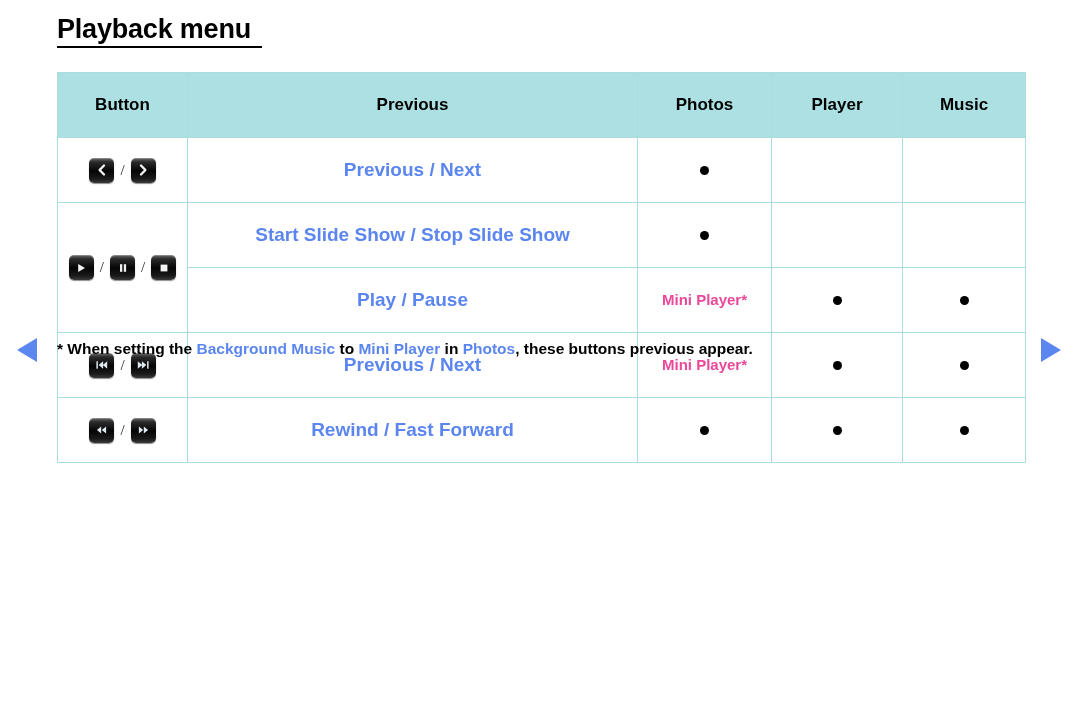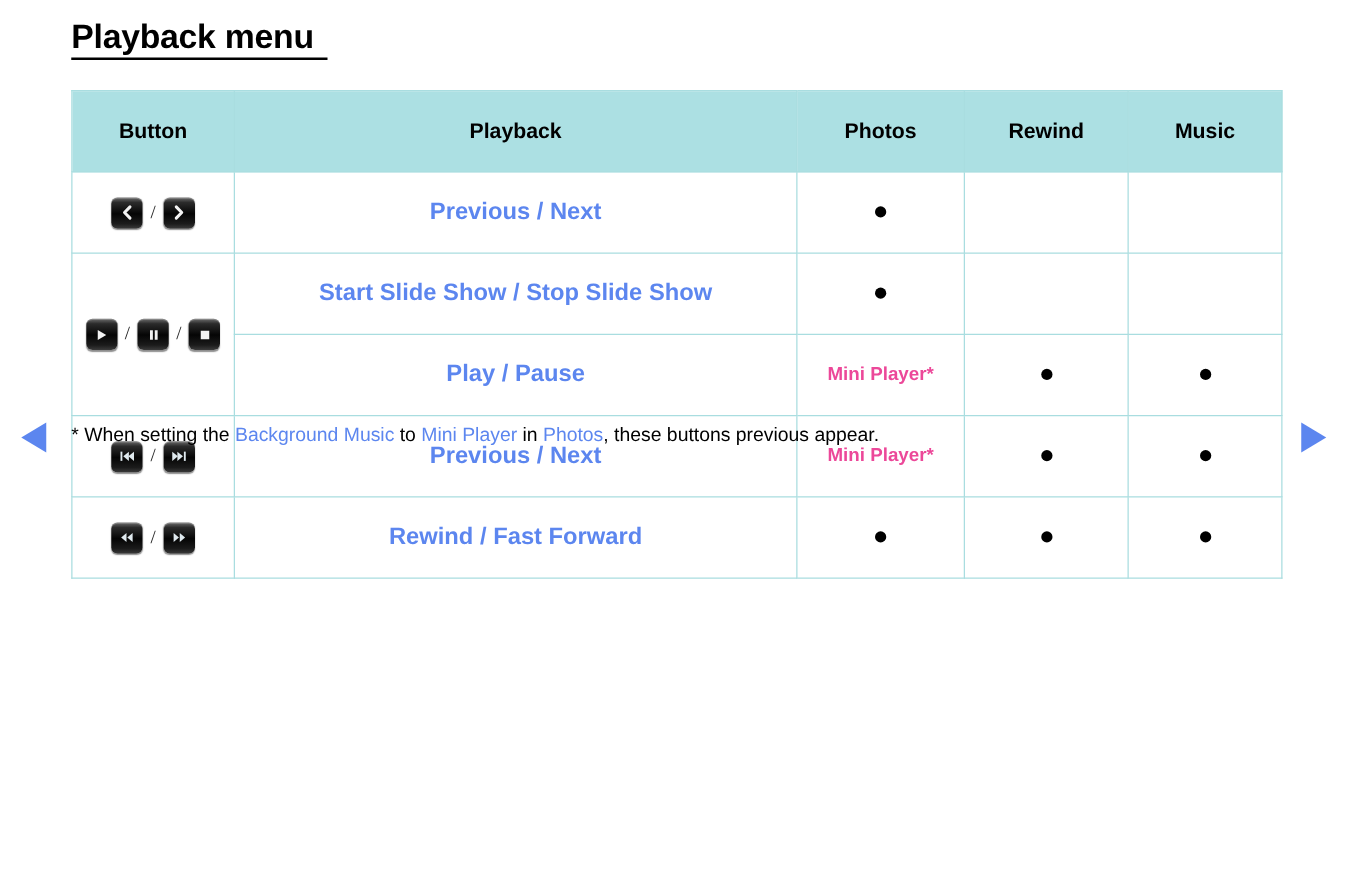--- a/index.html
+++ b/index.html
@@ -126,21 +126,21 @@
     flex: none;
   }
   .key svg { display: block; }
 
   
   .footnote {
     position: absolute;
     left: 57px;
     top: 338px;
     font-size: 15.5px;
-    font-weight: normal;
+    font-weight: bold;
     color: #000;
     white-space: nowrap;
     line-height: 22px;
   }
   .footnote .hl { color: #5c86ef; }
 
   .nav-arrow {
     position: absolute;
     top: 338px;
     width: 0; height: 0;
@@ -183,23 +183,23 @@
       <colgroup>
         <col class="col-button">
         <col class="col-op">
         <col class="col-photos">
         <col class="col-videos">
         <col class="col-music">
       </colgroup>
       <thead>
         <tr>
           <th>Button</th>
-          <th>Playback</th>
+          <th>Previous</th>
           <th>Photos</th>
-          <th>Rewind</th>
+          <th>Player</th>
           <th>Music</th>
         </tr>
       </thead>
       <tbody>
 
         <tr>
           <td>
             <div class="btn-group">
               <span class="key">
                 <svg width="14" height="14" viewBox="0 0 14 14">

